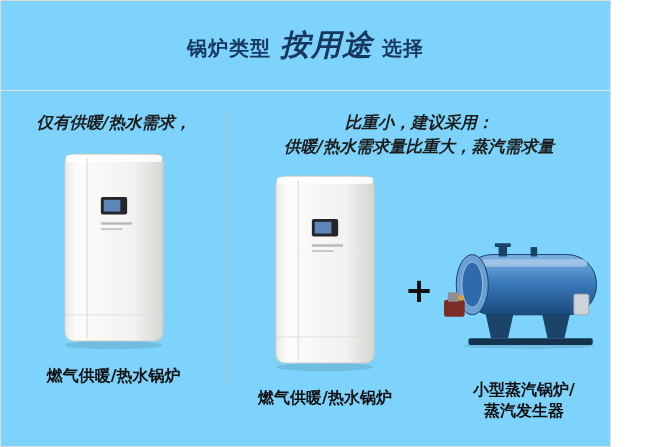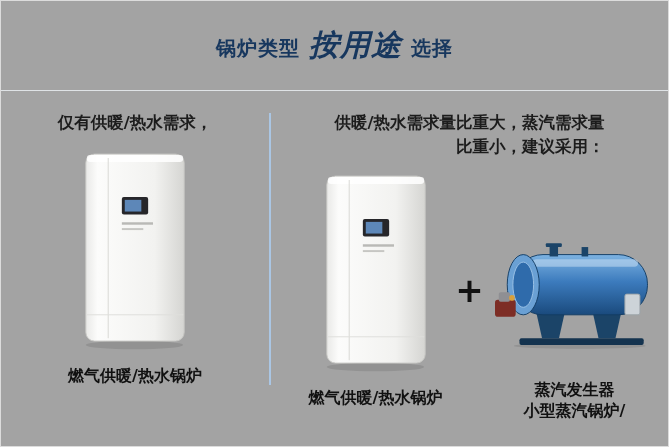--- a/index.html
+++ b/index.html
@@ -1,22 +1,22 @@
 <!DOCTYPE html>
 <html><head>
 <meta charset="utf-8">
 <style>
   * { margin:0; padding:0; box-sizing:border-box; }
   html,body { background:#ffffff; }
   body { font-family:"DejaVu Sans", sans-serif; color:#1a1a1a; }
 
   .page {
     position:relative;
-    width:669px; height:447px;
-    background:#a3a3a3;
+    width:611px; height:447px;
+    background:#7dd3fc;
     border:1px solid #dcdcdc;
     overflow:hidden;
   }
 
   
   .header {
     height:90px;
     display:flex; align-items:center; justify-content:center;
     border-bottom:1px solid #dfe3e6;
   }
@@ -38,23 +38,23 @@
   }
   .col.left  { width:268px; }
   .col.right { flex:1; }
 
   .vdivider {
     width:2px; height:272px; margin-top:22px;
     background:#aac6e4;
   }
 
   .heading {
-    text-align:right;
+    text-align:center;
     font-size:16.5px; font-weight:700;
-    line-height:1.45; color:#1c1c1c;
+    line-height:1.45; color:#1c1c1c;font-style:italic;
   }
 
   .boiler-label {
     font-size:16px; font-weight:700; color:#111;
     text-align:center; line-height:1.35;
     white-space:nowrap;
   }
 
   
   .left .white-boiler { margin-top:16px; }
@@ -129,22 +129,22 @@
         <line x1="8" y1="168" x2="107" y2="168" stroke="#dededb"></line>
       </svg>
 
       <div class="boiler-label">燃气供暖/热水锅炉</div>
     </div>
 
     <div class="vdivider"></div>
 
     <div class="col right">
       <div class="heading">
+        <div>比重小，建议采用：</div>
         <div>供暖/热水需求量比重大，蒸汽需求量</div>
-        <div>比重小，建议采用：</div>
       </div>
 
       <div class="boiler-row">
 
         <div class="white-wrap">
           <svg class="white-boiler" viewBox="0 0 115 205">
             <ellipse cx="57" cy="199" rx="50" ry="4.5" fill="rgba(0,0,0,0.10)"></ellipse>
             <rect x="7" y="3" width="101" height="192" rx="9" fill="url(#wb)" stroke="#c6c6c3"></rect>
             <rect x="8" y="4" width="99" height="7" rx="3.5" fill="#ffffff" opacity="0.85"></rect>
             <line x1="30" y1="7" x2="30" y2="192" stroke="#d8d8d5"></line>
@@ -171,22 +171,22 @@
             <ellipse cx="30" cy="44" rx="11" ry="24" fill="#2f6bab" stroke="#9cc2e6"></ellipse>
             <rect x="54" y="0" width="17" height="4" rx="1" fill="#1b4468"></rect>
             <rect x="58" y="3" width="9" height="11" fill="#1b4468"></rect>
             <rect x="92" y="4" width="7" height="10" fill="#1b4468"></rect>
             <rect x="0" y="60" width="22" height="18" rx="3" fill="#7d2d25"></rect>
             <rect x="4" y="52" width="12" height="10" rx="2" fill="#8f8f93"></rect>
             <circle cx="18" cy="58" r="3" fill="#d9a13c"></circle>
             <rect x="138" y="54" width="16" height="22" rx="2" fill="#cdd3d8" stroke="#9aa2a8"></rect>
           </svg>
           <div class="boiler-label">
+            <div>小型蒸汽锅炉/</div>
             <div>蒸汽发生器</div>
-            <div>小型蒸汽锅炉/</div>
           </div>
         </div>
 
       </div>
     </div>
 
   </div>
 </div>
 
 </body></html>

